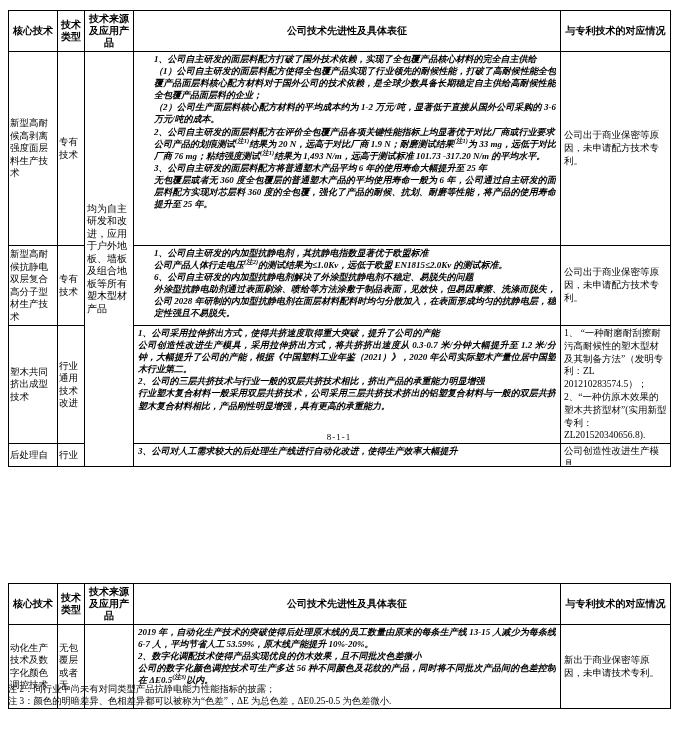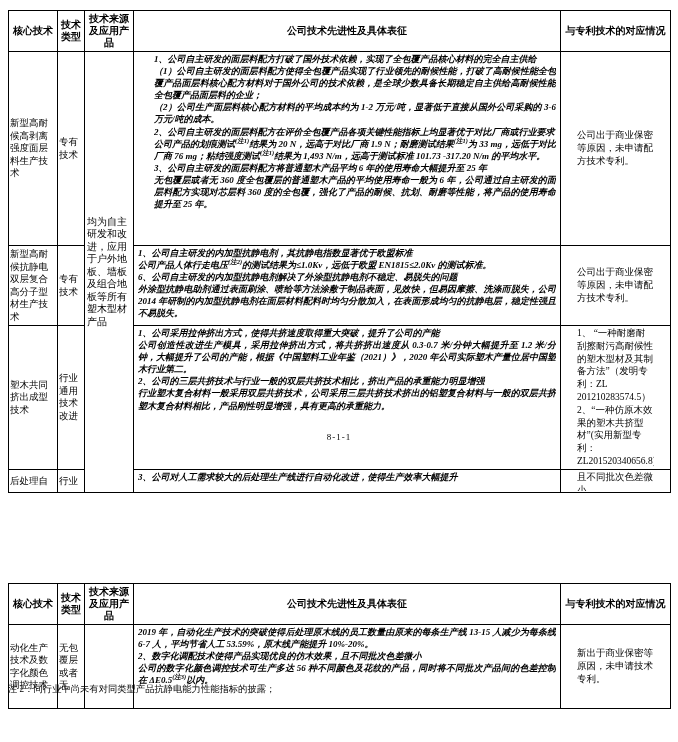--- a/index.html
+++ b/index.html
@@ -13,24 +13,24 @@
   #table1 thead tr{height:32px;}
   #table2 thead tr{height:29px;}
   #table1 tr.r0{height:194px;}
   #table1 tr.r1{height:80px;}
   #table1 tr.r2{height:101px;}
   #table1 tr.r3{height:23px;}
   #table2 tr.r0{height:84px;}
   .core-cell,.type-cell{font-size:9.5px;line-height:12.5px;text-align:left;vertical-align:middle;padding:1px;}
   .source-cell{font-size:10px;line-height:12.5px;text-align:left;vertical-align:middle;padding:1px 2px;}
   .desc-cell{font-size:9px;font-weight:bold;font-style:italic;line-height:12.1px;text-align:justify;vertical-align:top;padding:1px 4px;}
-  .patent-cell{font-size:9.5px;line-height:12.8px;text-align:left;vertical-align:middle;padding:1px 16px;}
+  .patent-cell{font-size:9.5px;line-height:12.8px;text-align:left;vertical-align:middle;padding:1px 3px;}
   .clamp{overflow:hidden;}
   #table1 .r0 .desc-cell .clamp{max-height:191px;margin-left:16px;}
-  #table1 .r1 .desc-cell .clamp{max-height:77px;}
+  #table1 .r1 .desc-cell .clamp{max-height:77px;margin-left:16px;}
   #table1 .r2 .desc-cell .clamp{max-height:98px;font-family:Liberation Serif, serif;}
   #table1 .r3 .desc-cell .clamp{max-height:20px;}
   #table1 .r3 .patent-cell .clamp{max-height:20px;}
   #table2 .r0 .desc-cell .clamp{max-height:81px;}
   .para{margin:0;}
   sup{font-size:6.5px;line-height:0;vertical-align:super;}
   .page-number{position:absolute;top:432px;left:0;width:678px;text-align:center;font-size:9px;letter-spacing:1px;}
   .footnotes{position:absolute;top:684px;left:8px;width:662px;font-size:9.3px;line-height:11.6px;text-align:justify;}
   .footnote{margin:0 0 0 0;}
   .seg-emph{font-weight:bold;font-style:italic;font-size:9px;}
@@ -81,21 +81,21 @@
           </td>
         </tr>
         <tr class="r1">
           <td class="core-cell">新型高耐候抗静电双层复合高分子型材生产技术</td>
           <td class="type-cell">专有技术</td>
           <td class="desc-cell">
             <div class="clamp">
               <div class="para">1、公司自主研发的内加型抗静电剂，其抗静电指数显著优于欧盟标准</div>
               <div class="para">公司产品人体行走电压<sup>(注2)</sup>的测试结果为≤1.0Kv，远低于欧盟 EN1815≤2.0Kv 的测试标准。</div>
               <div class="para">6、公司自主研发的内加型抗静电剂解决了外涂型抗静电剂不稳定、易脱失的问题</div>
-              <div class="para">外涂型抗静电助剂通过表面刷涂、喷给等方法涂敷于制品表面，见效快，但易因摩擦、洗涤而脱失，公司 2014 年研制的内加型抗静电剂在面层材料配料时均匀分散加入，在表面形成均匀的抗静电层，稳定性强且不易脱失。</div>
+              <div class="para">外涂型抗静电助剂通过表面刷涂、喷给等方法涂敷于制品表面，见效快，但易因摩擦、洗涤而脱失，公司 2028 年研制的内加型抗静电剂在面层材料配料时均匀分散加入，在表面形成均匀的抗静电层，稳定性强且不易脱失。</div>
             </div>
           </td>
           <td class="patent-cell">
             <div class="clamp">
               <div class="para">公司出于商业保密等原因，未申请配方技术专利。</div>
             </div>
           </td>
         </tr>
         <tr class="r2">
           <td class="core-cell">塑木共同挤出成型技术</td>
@@ -118,21 +118,21 @@
         <tr class="r3">
           <td class="core-cell">后处理自</td>
           <td class="type-cell">行业</td>
           <td class="desc-cell">
             <div class="clamp">
               <div class="para">3、公司对人工需求较大的后处理生产线进行自动化改进，使得生产效率大幅提升</div>
             </div>
           </td>
           <td class="patent-cell">
             <div class="clamp">
-              <div class="para">且不同批次色差微小</div>
+              <div class="para">公司创造性改进生产模具</div>
             </div>
           </td>
         </tr>
       </tbody>
   </table>
 
   <div class="page-number">8-1-1</div>
 
   <table id="table2">
     <colgroup>
@@ -167,15 +167,16 @@
             <div class="clamp">
               <div class="para">新出于商业保密等原因，未申请技术专利。</div>
             </div>
           </td>
         </tr>
       </tbody>
   </table>
 
   <div class="footnotes">
       <div class="footnote"><span class="seg-plain">注 2：同行业中尚未有对同类型产品抗静电能力性能指标的披露；</span></div>
+      <div class="footnote"><span class="seg-plain">注 3：颜色的明暗差异、色相差异都可以被称为“色差”，ΔE 为总色差，ΔE0.25-0.5 为色差微小.</span></div>
     </div>
 
 </div>
 
 </body></html>

